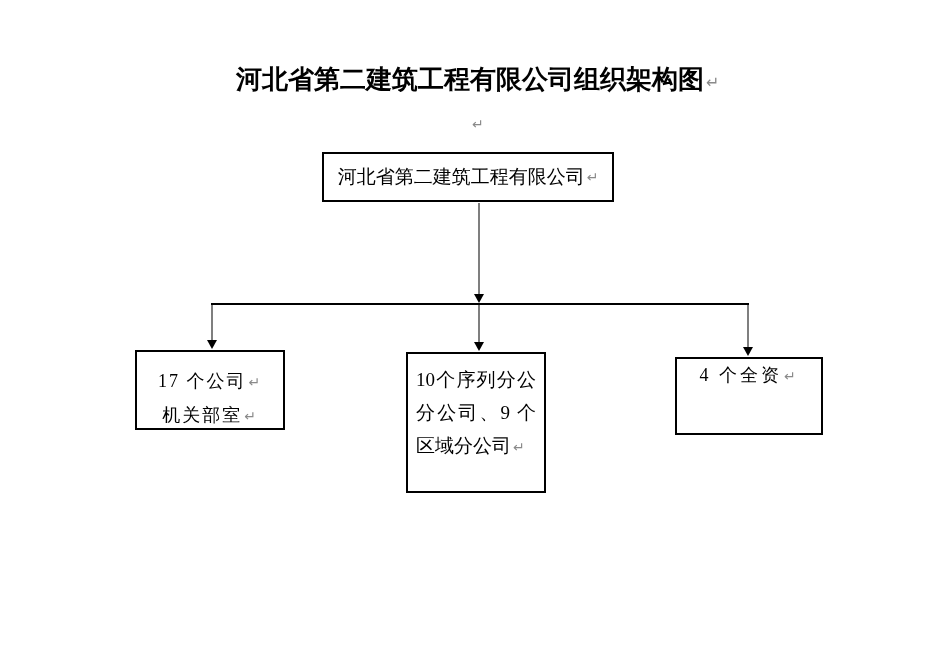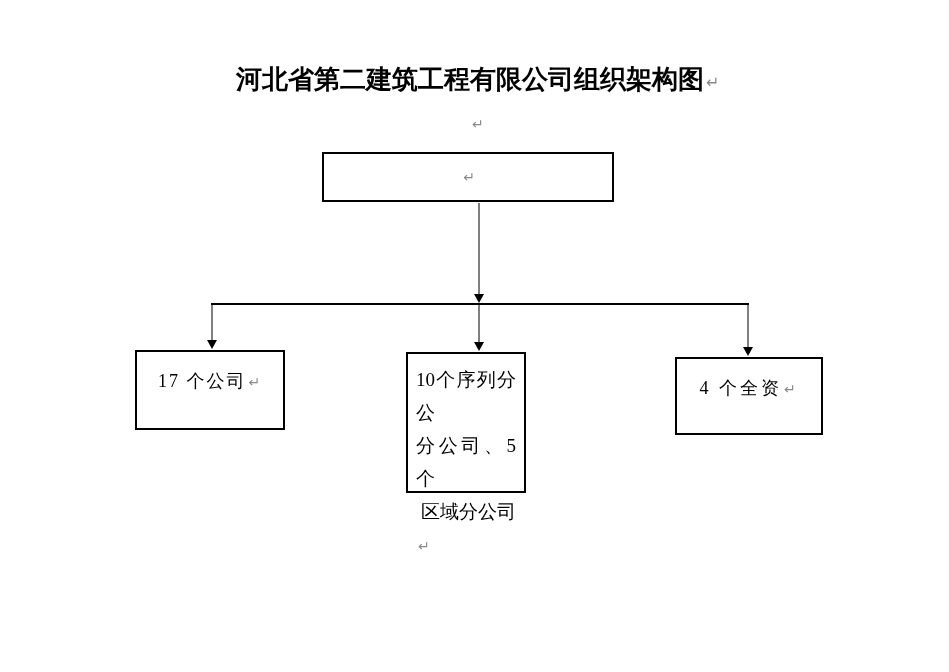--- a/index.html
+++ b/index.html
@@ -47,28 +47,28 @@
   .root-box {
     left: 322px; top: 152px; width: 292px; height: 50px;
     display: flex; align-items: center; justify-content: center;
     font-size: 19px; white-space: nowrap;
   }
   .leaf-line { line-height: 33px; font-size: 18px; text-align: center; white-space: nowrap; }
 
   .box-left  { left: 135px; top: 350px; width: 150px; height: 80px; padding-top: 13px; }
   .box-left  .leaf-line { letter-spacing: 2px; }
 
-  .box-middle { left: 406px; top: 352px; width: 120px; height: 141px; padding: 9px 8px 0 8px; }
+  .box-middle { left: 406px; top: 352px; width: 140px; height: 141px; padding: 9px 8px 0 8px; }
   .box-middle .mid-line {
     line-height: 33px; font-size: 19px;
     text-align: justify; text-align-last: justify; text-justify: inter-character;
   }
   .box-middle .mid-line.last { text-align: right; text-align-last: left; }
 
-  .box-right { left: 675px; top: 357px; width: 148px; height: 78px; padding-top: 13px; }
+  .box-right { left: 675px; top: 357px; width: 148px; height: 78px; }
   .box-right .leaf-line { letter-spacing: 3px; }
 
   .shaft { background: #7f7f7f; width: 2px; }
   .hline { background: #000000; height: 2px; }
   .arrowhead-down {
     width: 0; height: 0;
     border-left: 5px solid transparent;
     border-right: 5px solid transparent;
     border-top: 9px solid #000000;
   }
@@ -78,20 +78,21 @@
 
 <div class="page">
 
   <div class="abs doc-title">
     <span>河北省第二建筑工程有限公司组织架构图</span><span class="pmark">↵</span>
   </div>
 
   <div class="abs empty-para">↵</div>
 
   <div class="abs org-box root-box">
+    <span>河北省第二建筑工程有限公司</span>
       <span class="pmark">↵</span>
   </div>
 
   <div class="abs shaft" style="left:478px; top:203px; height:92px;"></div>
   <div class="abs arrowhead-down" style="left:474px; top:294px;"></div>
 
   <div class="abs hline" style="left:211px; top:303px; width:538px;"></div>
 
   <div class="abs shaft" style="left:211px; top:305px; height:35px;"></div>
   <div class="abs arrowhead-down" style="left:207px; top:340px;"></div>
@@ -99,25 +100,28 @@
   <div class="abs shaft" style="left:478px; top:305px; height:37px;"></div>
   <div class="abs arrowhead-down" style="left:474px; top:342px;"></div>
 
   <div class="abs shaft" style="left:747px; top:305px; height:42px;"></div>
   <div class="abs arrowhead-down" style="left:743px; top:347px;"></div>
 
   <div class="abs org-box box-left">
     <div class="leaf-line">
       <span>17 个公司</span><span class="pmark">↵</span>
     </div>
+    <div class="leaf-line">
+      <span>机关部室</span><span class="pmark">↵</span>
+    </div>
   </div>
 
   <div class="abs org-box box-middle">
     <div class="mid-line">10个序列分公</div>
-    <div class="mid-line">分公司、5 个</div>
+    <div class="mid-line">分公司、9 个</div>
     <div class="mid-line last">
       <span>区域分公司</span><span class="pmark">↵</span>
     </div>
   </div>
 
   <div class="abs org-box box-right">
     <div class="leaf-line">
       <span>4 个全资</span><span class="pmark">↵</span>
     </div>
   </div>

